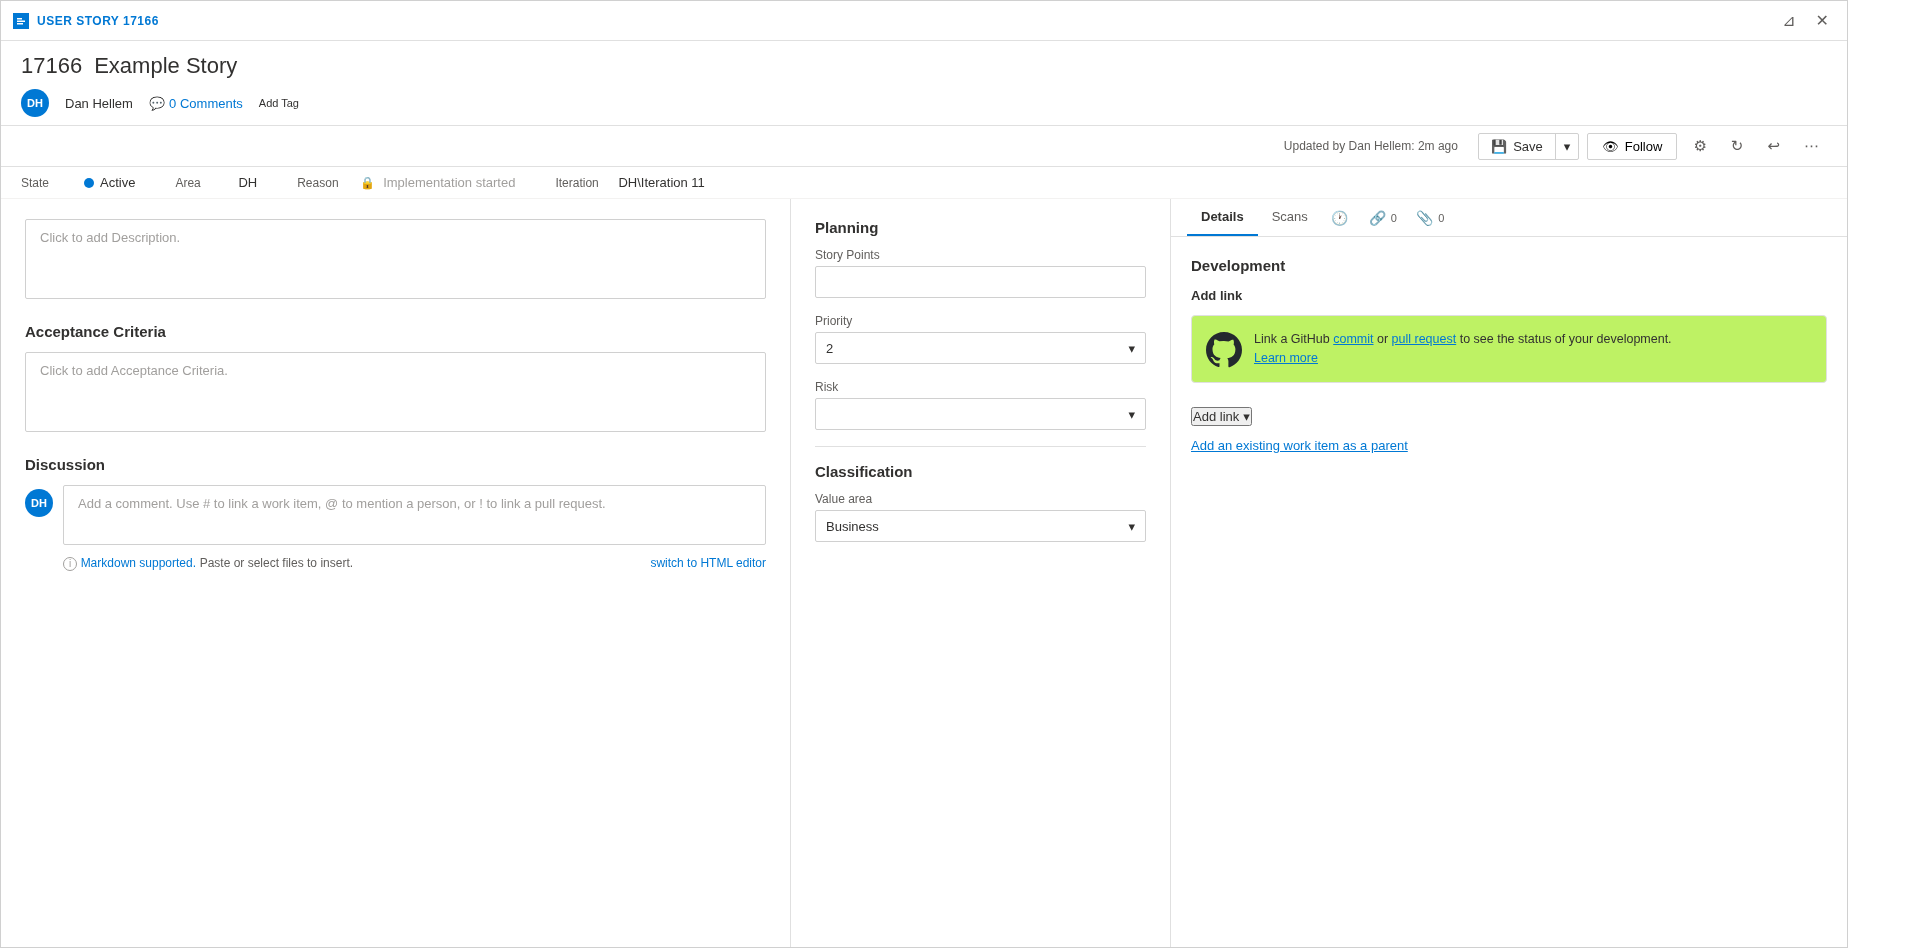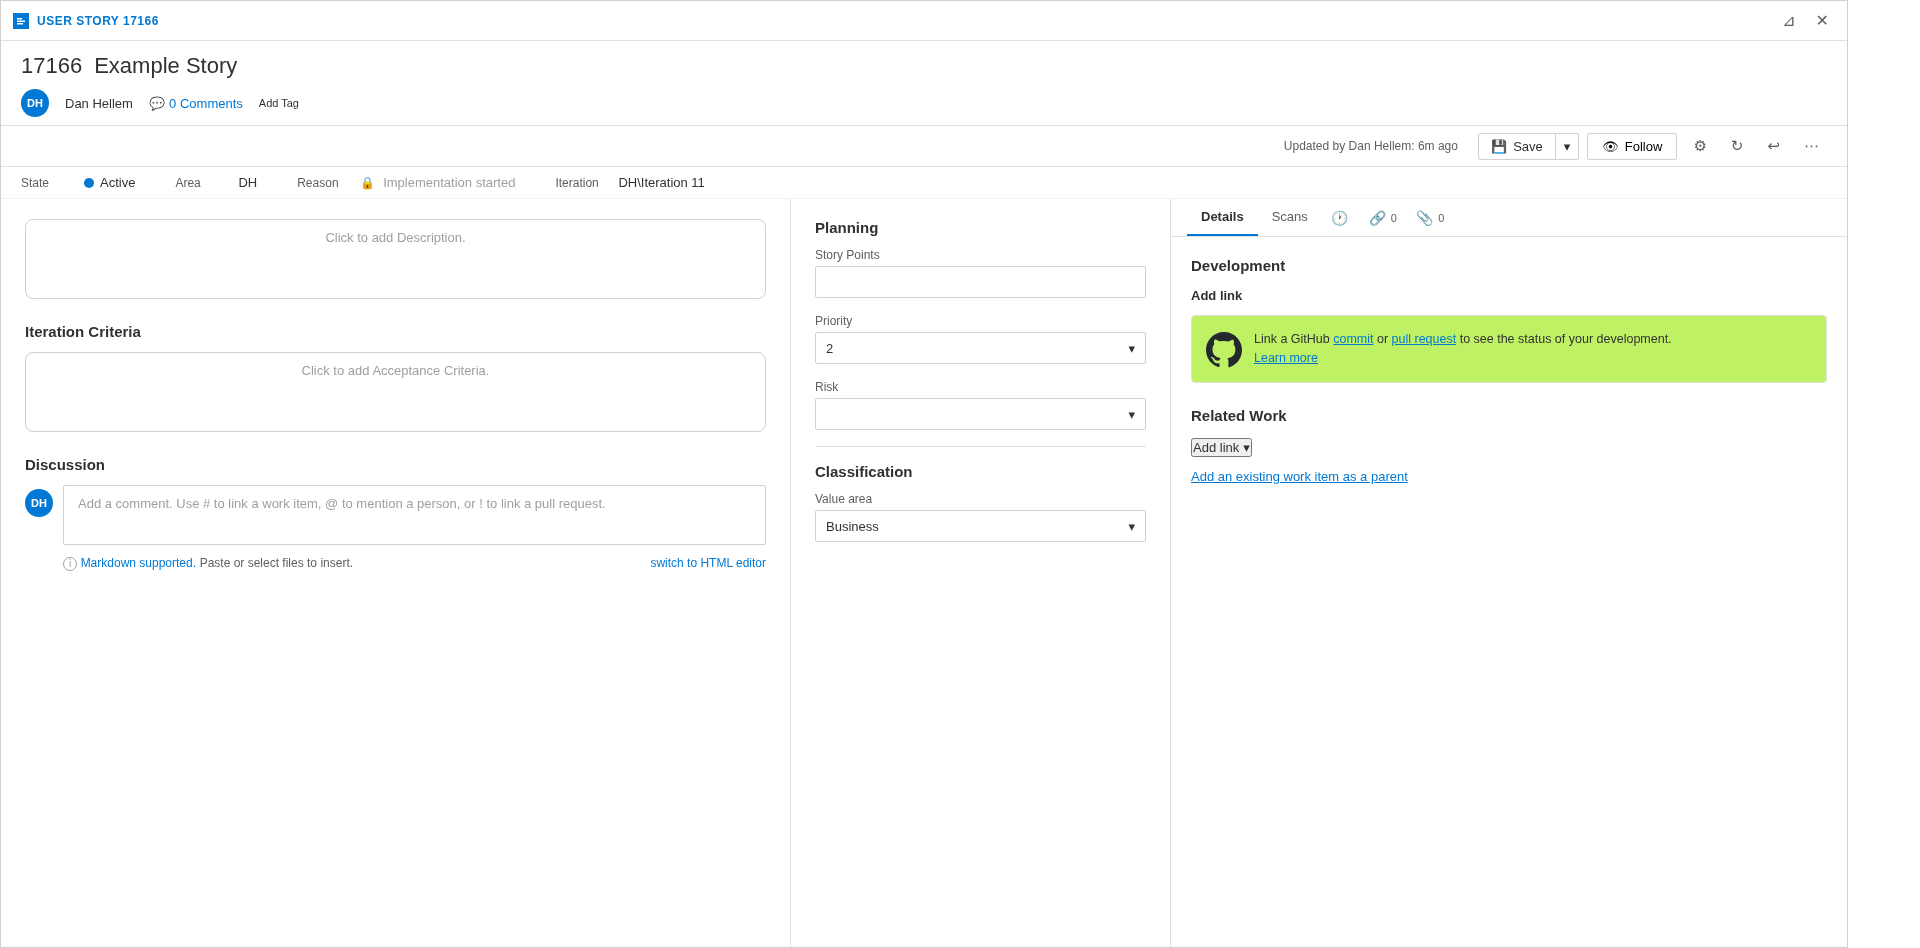--- a/index.html
+++ b/index.html
@@ -45,21 +45,21 @@
     
     .main-content { display: flex; flex: 1; overflow: hidden; }
 
     
     .left-panel { flex: 0 0 790px; overflow-y: auto; padding: 20px 24px; border-right: 1px solid #e0e0e0; }
 
     
     .section-header { font-size: 15px; font-weight: 600; color: #323130; margin-bottom: 12px; }
 
     
-    .text-area-box { border: 1px solid #d0d0d0; border-radius: 8px; padding: 10px 14px; min-height: 80px; cursor: text; margin-bottom: 24px; text-align: center; }
+    .text-area-box { border: 1px solid #d0d0d0; border-radius: 2px; padding: 10px 14px; min-height: 80px; cursor: text; margin-bottom: 24px; }
     .text-area-placeholder { color: #a19f9d; font-size: 13px; }
 
     
     .discussion-area { display: flex; gap: 10px; margin-top: 12px; }
     .comment-input { flex: 1; border: 1px solid #d0d0d0; border-radius: 2px; padding: 10px 14px; min-height: 60px; cursor: text; }
     .comment-placeholder { color: #a19f9d; font-size: 13px; }
     .discussion-footer { display: flex; align-items: center; justify-content: space-between; margin-top: 6px; padding: 4px 0; }
     .markdown-link { color: #0078d4; font-size: 12px; cursor: pointer; text-decoration: none; }
     .markdown-text { font-size: 12px; color: #605e5c; }
     .switch-link { color: #0078d4; font-size: 12px; cursor: pointer; }
@@ -136,21 +136,21 @@
       <span class="author-name">Dan Hellem</span>
       <a class="comments-link">
         <span>💬</span>
         <span>0 Comments</span>
       </a>
       <span class="add-tag-btn">Add Tag</span>
     </div>
   </div>
 
   <div style="display:flex; align-items:center; justify-content:flex-end; padding: 6px 20px; border-bottom: 1px solid #e0e0e0; gap:8px;">
-    <span class="updated-text">Updated by Dan Hellem: 6m ago</span>
+    <span class="updated-text">Updated by Dan Hellem: 2m ago</span>
     <div class="btn-save">
       <div class="btn-save-main">
         <span style="font-size:13px;">💾</span>
         <span>Save</span>
       </div>
       <div class="btn-save-dropdown">▾</div>
     </div>
     <button class="btn-follow">
       <span>👁</span>
       <span>Follow</span>
@@ -188,21 +188,21 @@
 
     <div class="left-panel">
 
       <div>
         <div class="text-area-box">
           <span class="text-area-placeholder">Click to add Description.</span>
         </div>
       </div>
 
       <div>
-        <div class="section-header">Iteration Criteria</div>
+        <div class="section-header">Acceptance Criteria</div>
         <div class="text-area-box">
           <span class="text-area-placeholder">Click to add Acceptance Criteria.</span>
         </div>
       </div>
 
       <div>
         <div class="section-header">Discussion</div>
         <div class="discussion-area">
           <div class="avatar" style="flex-shrink:0; margin-top:4px;">DH</div>
           <div style="flex:1;">
@@ -299,21 +299,20 @@
               <span>Link a GitHub </span><a class="blue-link">commit</a><span> or </span><a class="blue-link">pull request</a><span> to see the status of your development.</span>
               <br>
               <a class="blue-link">Learn more</a>
             </div>
           </div>
         </div>
 
         <div style="height: 24px;"></div>
 
         <div>
-          <div class="right-section-header">Related Work</div>
           <div class="related-work-header">
             <button class="add-link-btn">
               <span>Add link</span>
               <span>▾</span>
             </button>
           </div>
           <a class="related-parent-link">Add an existing work item as a parent</a>
         </div>
       </div>
     </div>

